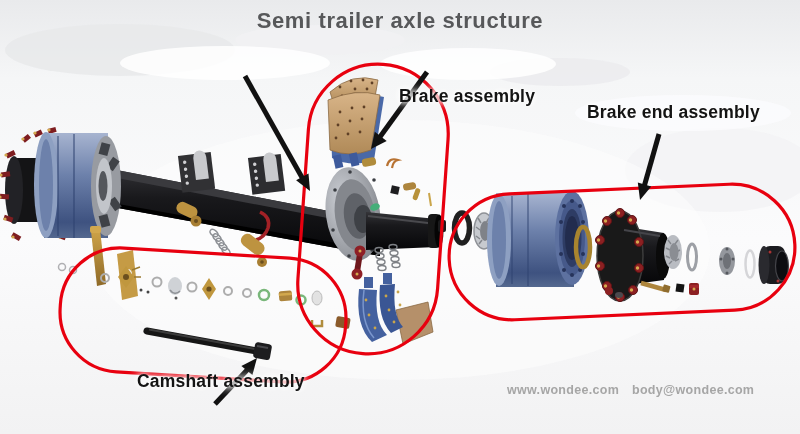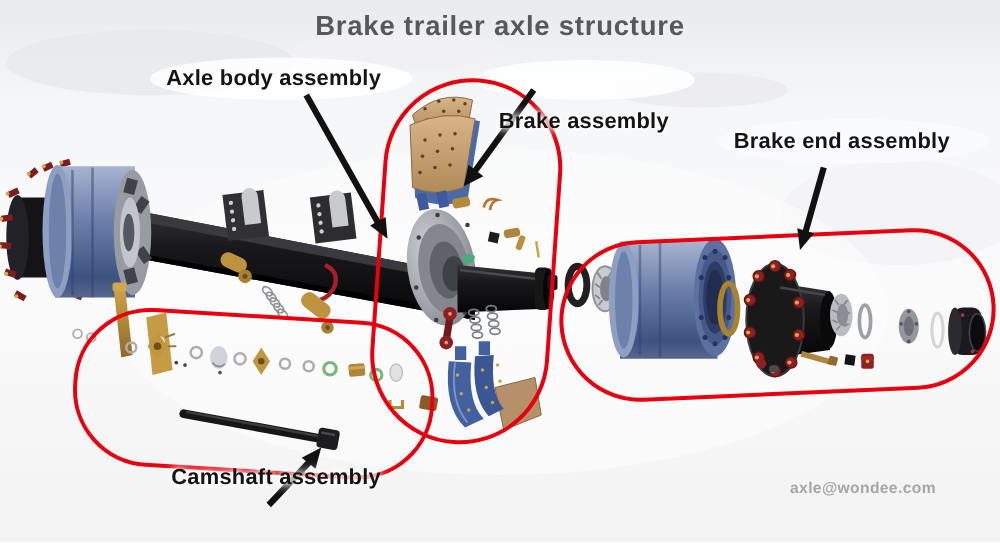--- a/index.html
+++ b/index.html
@@ -429,20 +429,20 @@
   <g>
     <line class="arrow-line" x1="659" y1="134" x2="644" y2="187"></line>
     <polygon class="arrow-head" points="640,200 637.8,182.6 651.2,186.6"></polygon>
   </g>
   <g>
     <line class="arrow-line" x1="215" y1="404" x2="249" y2="368"></line>
     <polygon class="arrow-head" points="257,358 252.4,374.9 241.4,366.1"></polygon>
   </g>
 </svg>
 
-<div class="title">Brake trailer axle structure</div>
-<div class="lbl" id="lbl-axle">Axle body assembly</div>
+<div class="title">Semi trailer axle structure</div>
 <div class="lbl" id="lbl-brake">Brake assembly</div>
 <div class="lbl" id="lbl-wheel">Brake end assembly</div>
 <div class="lbl" id="lbl-cam">Camshaft assembly</div>
-<div class="wm" id="wm-mail">axle@wondee.com</div>
+<div class="wm" id="wm-site">www.wondee.com</div>
+<div class="wm" id="wm-mail">body@wondee.com</div>
 
 </div>
 
 </body></html>

